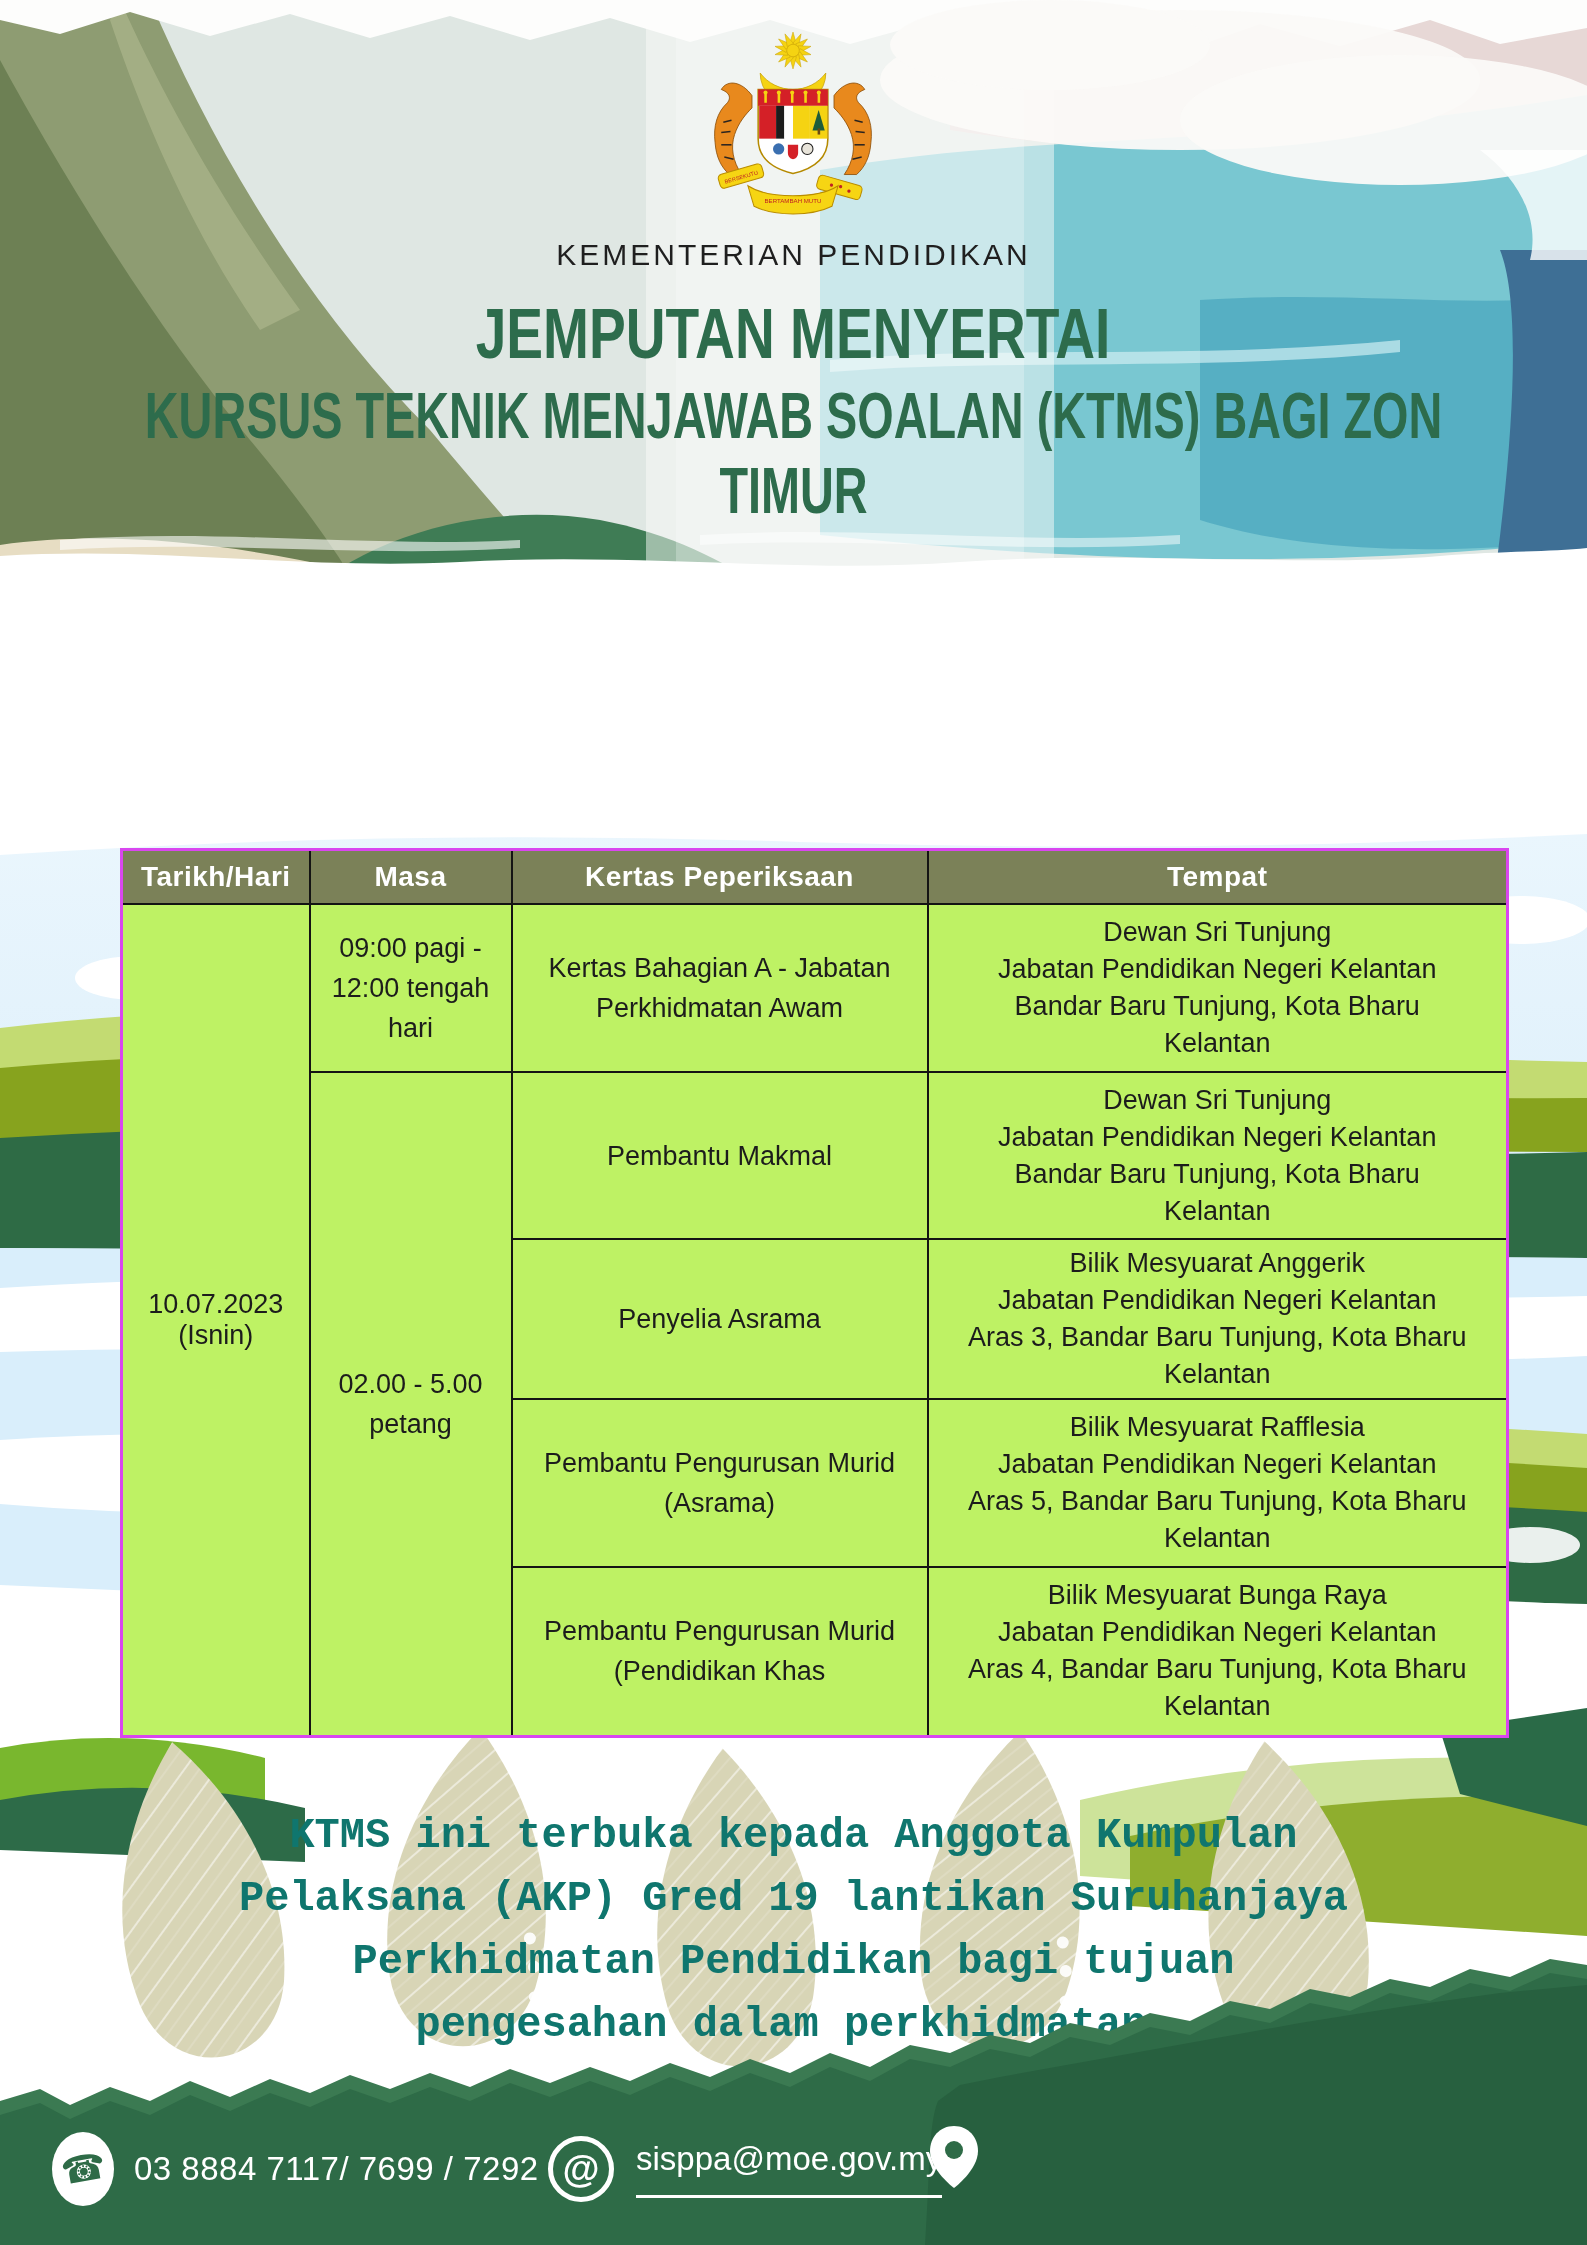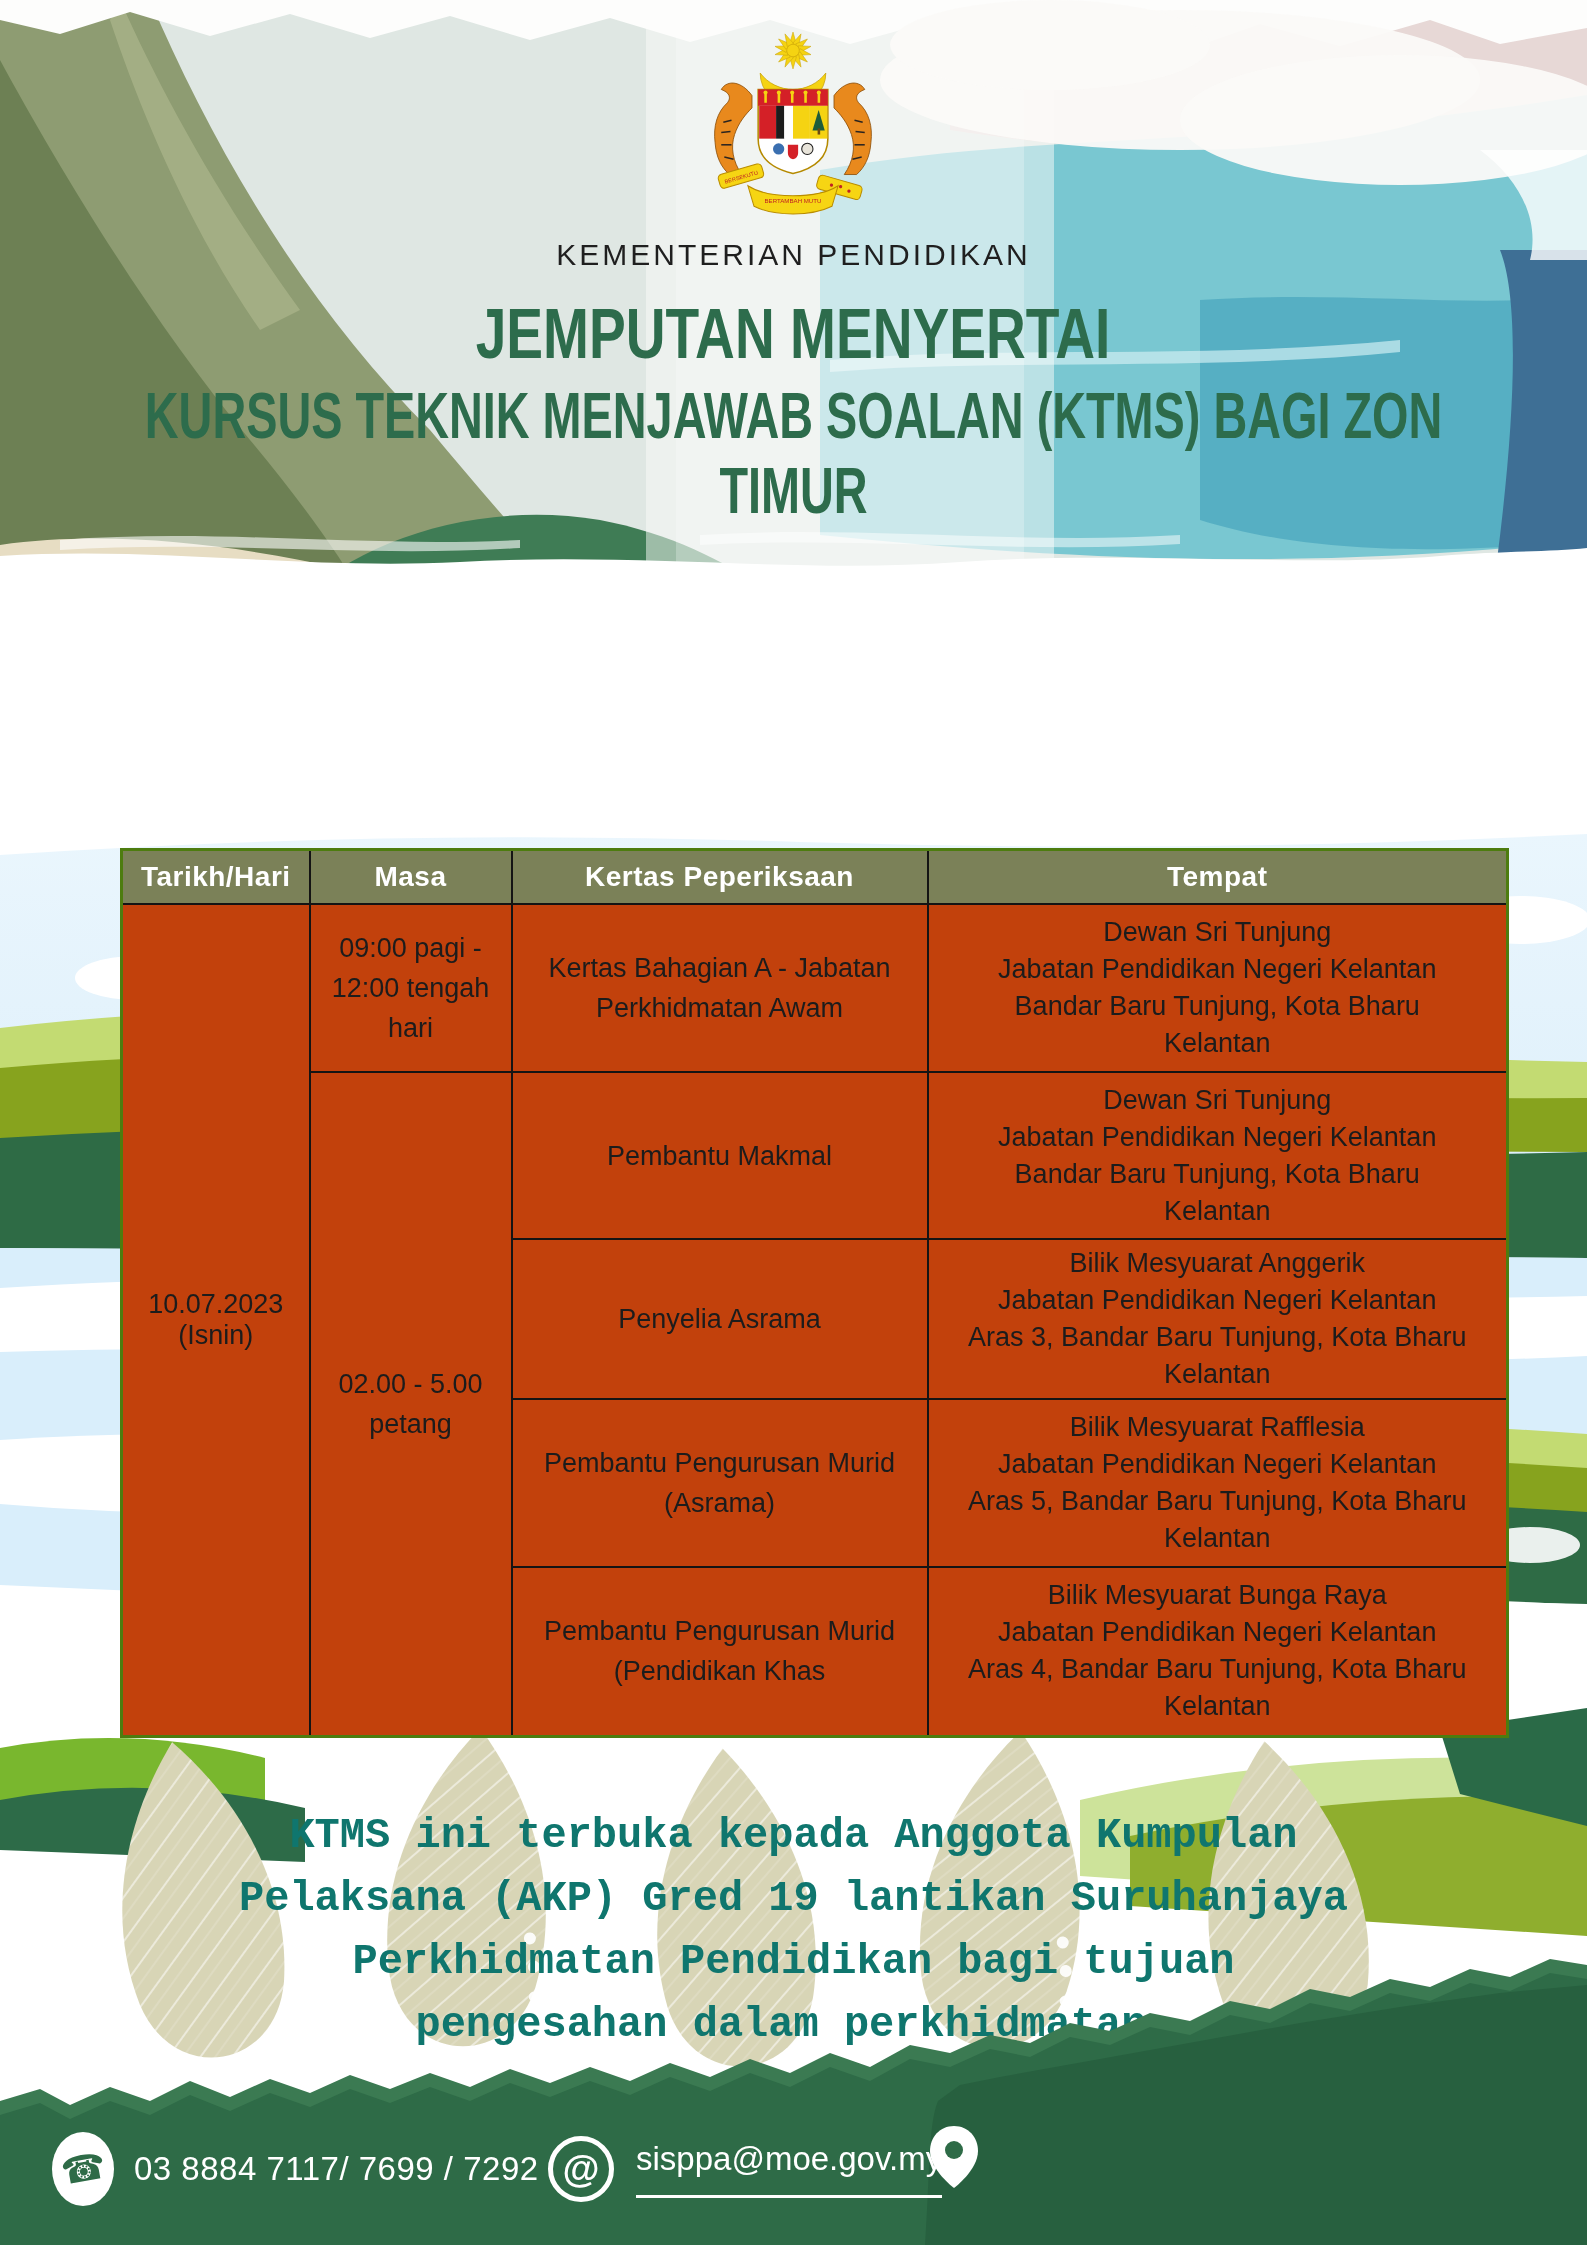--- a/index.html
+++ b/index.html
@@ -22,21 +22,21 @@
 
   
   .intro-box{left:110px;top:588px;width:1368px;height:234px;background:#dad7b9;z-index:4;
              display:flex;align-items:center;justify-content:center;}
   .intro-text{max-width:1020px;margin:0 auto;text-align:center;
               font-family:"Liberation Serif",serif;font-weight:bold;
               font-size:38px;line-height:1.5;color:#2d6847;}
 
   
   .sched{left:120px;top:848px;z-index:4;border-collapse:collapse;table-layout:fixed;
-         width:1386px;background:#c2410c;border:3px solid #4d7c0f;}
+         width:1386px;background:#bef264;border:3px solid #d946ef;}
   .sched th,.sched td{border:2px solid #141414;text-align:center;vertical-align:middle;
                       padding:4px 10px;color:#1c1c1c;}
   .sched th{background:#7b8158;color:#ffffff;font-size:28px;font-weight:bold;
             letter-spacing:0.5px;height:44px;}
   .sched td{font-size:27px;}
   .pre{white-space:pre-line;}
   .tempat{line-height:37px;}
   .kertas,.masa{line-height:40px;}
   .r1{height:168px;} .r2{height:167px;} .r3{height:160px;} .r4{height:168px;} .r5{height:169px;}
 

